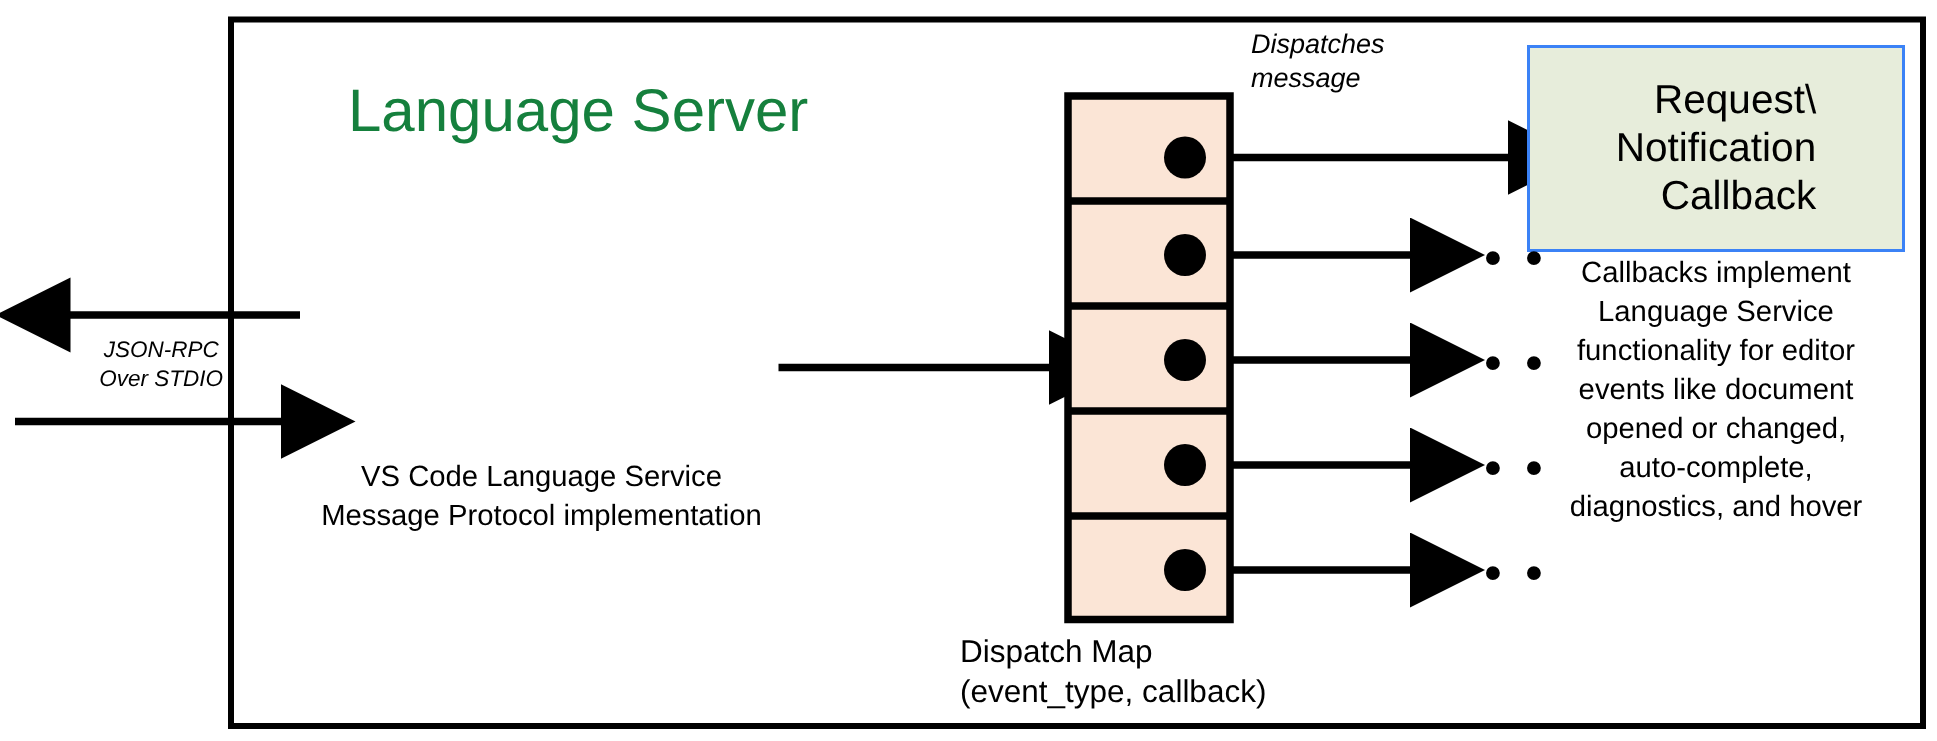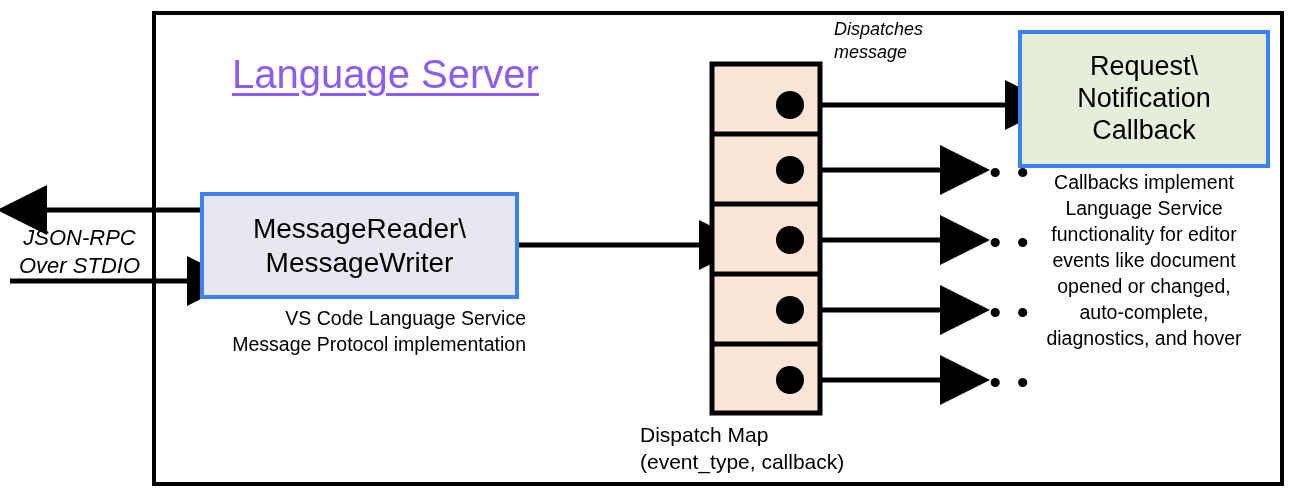--- a/index.html
+++ b/index.html
@@ -18,65 +18,64 @@
   svg.layer {
     position: absolute;
     left: 0;
     top: 0;
     width: 1291px;
     height: 494px;
   }
   .box {
     position: absolute;
     box-sizing: border-box;
-    border: 4px solid #3b82f6;
+    border: 2px solid #3b82f6;
     display: flex;
     align-items: center;
     justify-content: center;
-    text-align: center;
+    text-align: right;
     line-height: 1.18;
     white-space: pre-line;
   }
   #server-frame {
     position: absolute;
     left: 152px;
     top: 11px;
     width: 1132px;
     height: 475px;
     box-sizing: border-box;
     border: 4px solid #000000;
     background: transparent;
   }
   #server-title {
     position: absolute;
     left: 232px;
     top: 52px;
     width: 360px;
     font-size: 40px;
-    color: #8b5cf6;
-    text-decoration: underline;
+    color: #15803d;
     text-underline-offset: 5px;
     text-decoration-thickness: 3px;
     white-space: nowrap;
   }
   #messagereader-box {
     left: 200px;
     top: 192px;
     width: 319px;
     height: 107px;
     background: #EAE6F0;
     font-size: 28px;
     color: #000000;
   }
   #messagereader-caption {
     position: absolute;
     left: 196px;
     top: 306px;
     width: 330px;
-    text-align: right;
+    text-align: center;
     font-size: 19.5px;
     color: #000000;
     line-height: 1.32;
     white-space: pre-line;
   }
   #callback-box {
     left: 1018px;
     top: 30px;
     width: 252px;
     height: 138px;
@@ -108,24 +107,24 @@
   }
   .edge-label {
     position: absolute;
     font-style: italic;
     color: #000000;
     text-align: center;
     line-height: 1.28;
     white-space: pre-line;
   }
   #label-jsonrpc {
-    left: 2px;
+    left: 30px;
     top: 224px;
     width: 155px;
-    font-size: 22px;
+    font-size: 15px;
   }
   #label-lookup {
     left: 519px;
     top: 155px;
     width: 190px;
     font-size: 21px;
   }
   #label-dispatches {
     left: 834px;
     top: 18px;
@@ -187,22 +186,20 @@
       <g fill="#000000">
         <circle cx="790" cy="105" r="14"></circle>
         <circle cx="790" cy="170" r="14"></circle>
         <circle cx="790" cy="240" r="14"></circle>
         <circle cx="790" cy="310" r="14"></circle>
         <circle cx="790" cy="380" r="14"></circle>
       </g>
     </g>
   </svg>
 
-  <div class="box" id="messagereader-box">MessageReader\
-MessageWriter</div>
   <div id="messagereader-caption">VS Code Language Service
 Message Protocol implementation</div>
 
   <div id="dispatchmap-caption">Dispatch Map
 (event_type, callback)</div>
 
   <div class="box" id="callback-box">Request\
 Notification
 Callback</div>
   <div id="callback-caption">Callbacks implement

